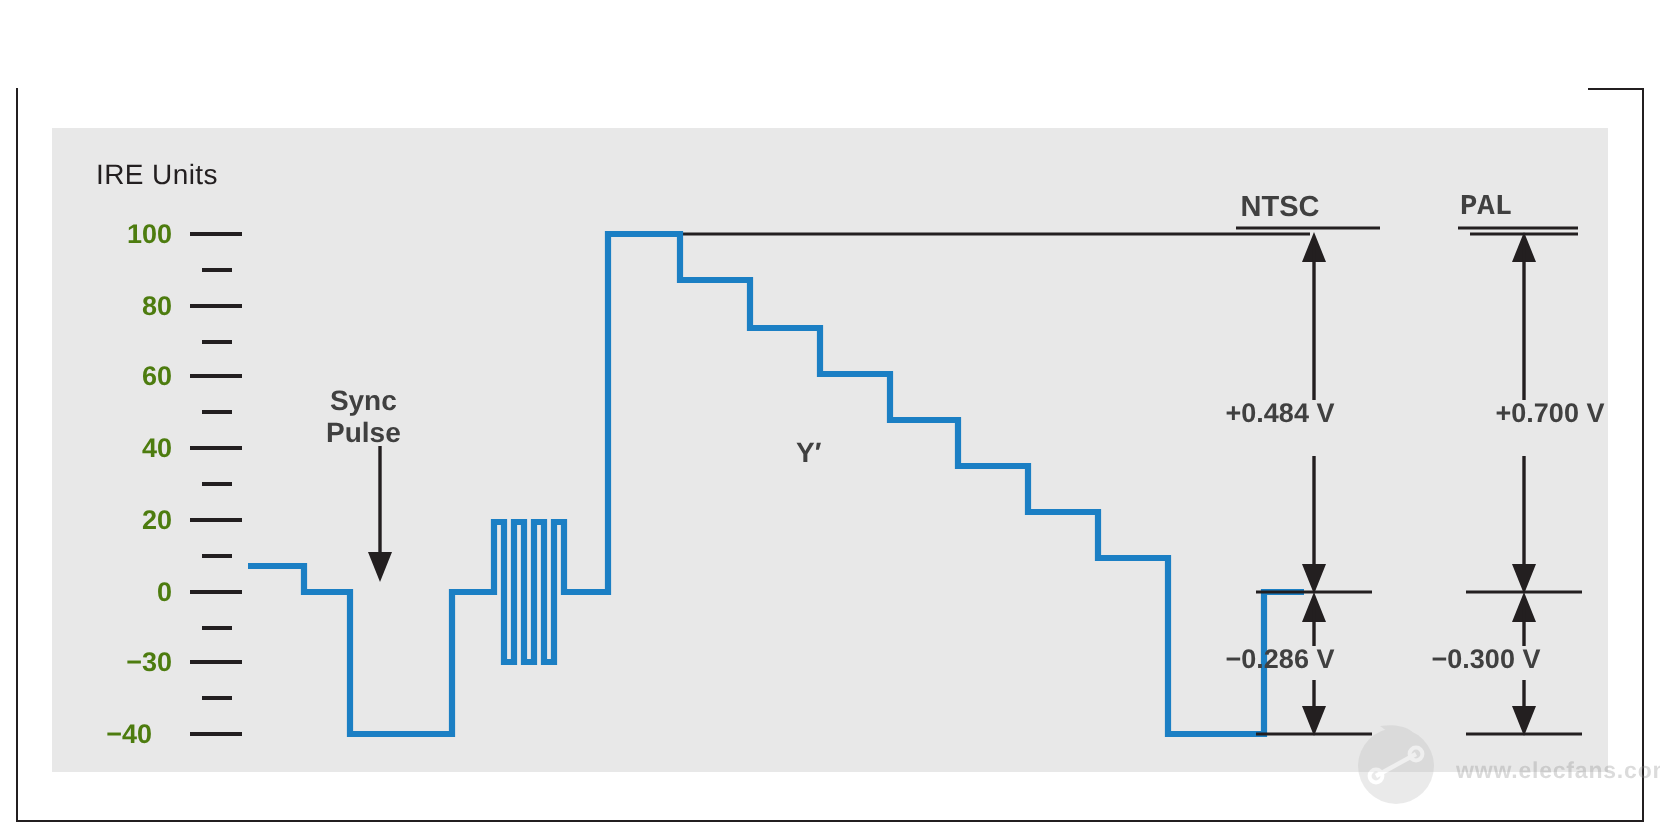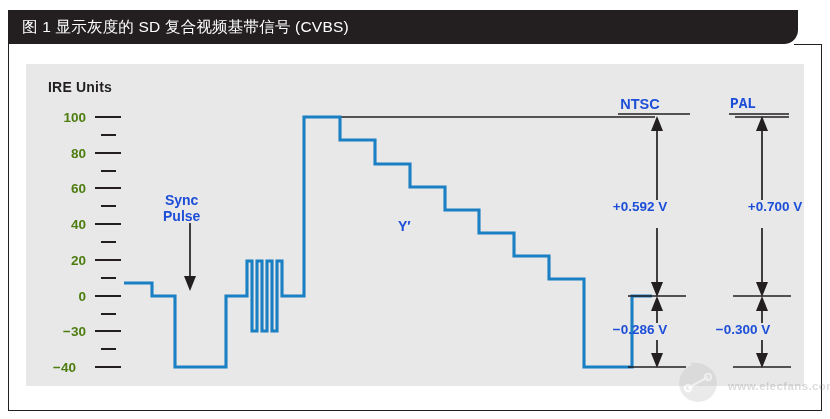--- a/index.html
+++ b/index.html
@@ -75,21 +75,21 @@
     height: 322px;
     background: #e8e8e8;
   }
 
   
   .axis-title {
     position: absolute;
     left: 48px;
     top: 79px;
     font-size: 14px;
-    font-weight: bold;
+    font-weight: normal;
     color: #231f20;
     letter-spacing: 0.2px;
   }
   .tick-label {
     position: absolute;
     width: 46px;
     text-align: right;
     font-size: 13.5px;
     font-weight: bold;
     color: #4d7c0f;
@@ -117,21 +117,21 @@
     top: 0;
     width: 830px;
     height: 419px;
     pointer-events: none;
   }
 
   
   .annot {
     position: absolute;
     font-weight: bold;
-    color: #1d4ed8;
+    color: #404040;
     white-space: nowrap;
   }
   .annot-sync {
     left: 163px;
     top: 192px;
     font-size: 14px;
     line-height: 16px;
     text-align: center;
   }
   .annot-luma {
@@ -183,23 +183,20 @@
     color: #8a8a8a;
     letter-spacing: 0.4px;
     white-space: nowrap;
   }
 </style>
 </head>
 <body>
 
 <div id="figure-root">
 
-  <div class="title-bar">
-    <span class="title-text">图 1 显示灰度的 SD 复合视频基带信号 (CVBS)</span>
-  </div>
 
   <div class="outer-frame"></div>
   <div class="frame-top-right"></div>
 
   <div class="plot-panel"></div>
 
   <div class="axis-title">IRE Units</div>
 
   <div class="tick-label" style="left:40px; top:117px;">100</div>
   <div class="tick-major" style="left:95px; top:117px;"></div>
@@ -289,21 +286,21 @@
   <div class="annot annot-sync">
     <div>Sync</div>
     <div>Pulse</div>
   </div>
 
   <div class="annot annot-luma">Y′</div>
 
   <div class="annot annot-hdr annot-ntsc">NTSC</div>
   <div class="annot annot-hdr annot-pal">PAL</div>
 
-  <div class="annot annot-val ntsc-pos">+0.592 V</div>
+  <div class="annot annot-val ntsc-pos">+0.484 V</div>
   <div class="annot annot-val pal-pos">+0.700 V</div>
   <div class="annot annot-val ntsc-neg">−0.286 V</div>
   <div class="annot annot-val pal-neg">−0.300 V</div>
 
   <div class="watermark">
     <svg width="56" height="50" viewBox="0 0 56 50">
       <circle cx="26" cy="28" r="19" fill="#bdbdbd"></circle>
       <path d="M 18,8 C 34,6 40,14 33,20 C 28,24 22,20 26,14" fill="#bdbdbd"></path>
       <line x1="16" y1="33" x2="36" y2="22" stroke="#ffffff" stroke-width="2.2"></line>
       <circle cx="16" cy="33" r="3.2" fill="none" stroke="#ffffff" stroke-width="2"></circle>

